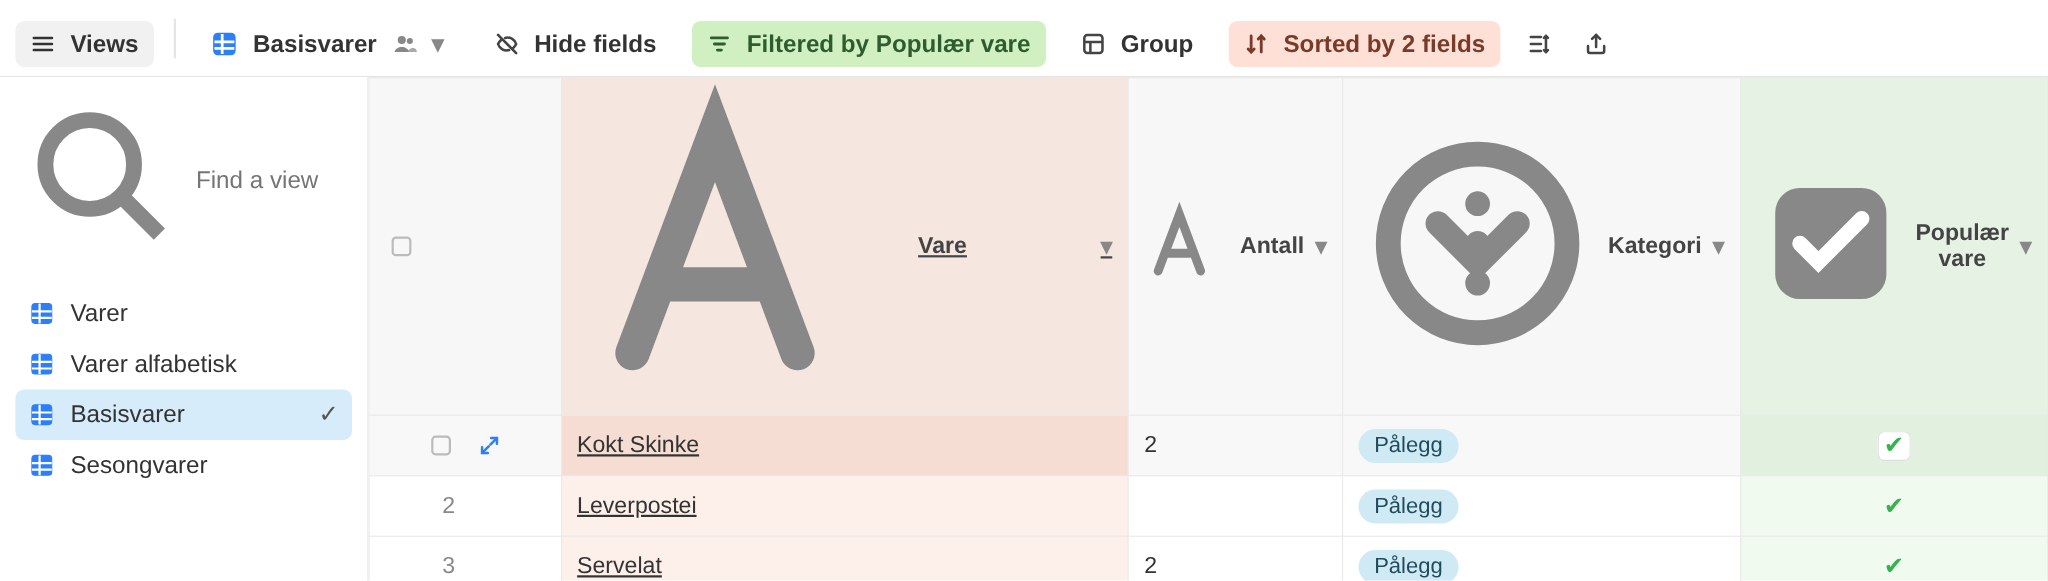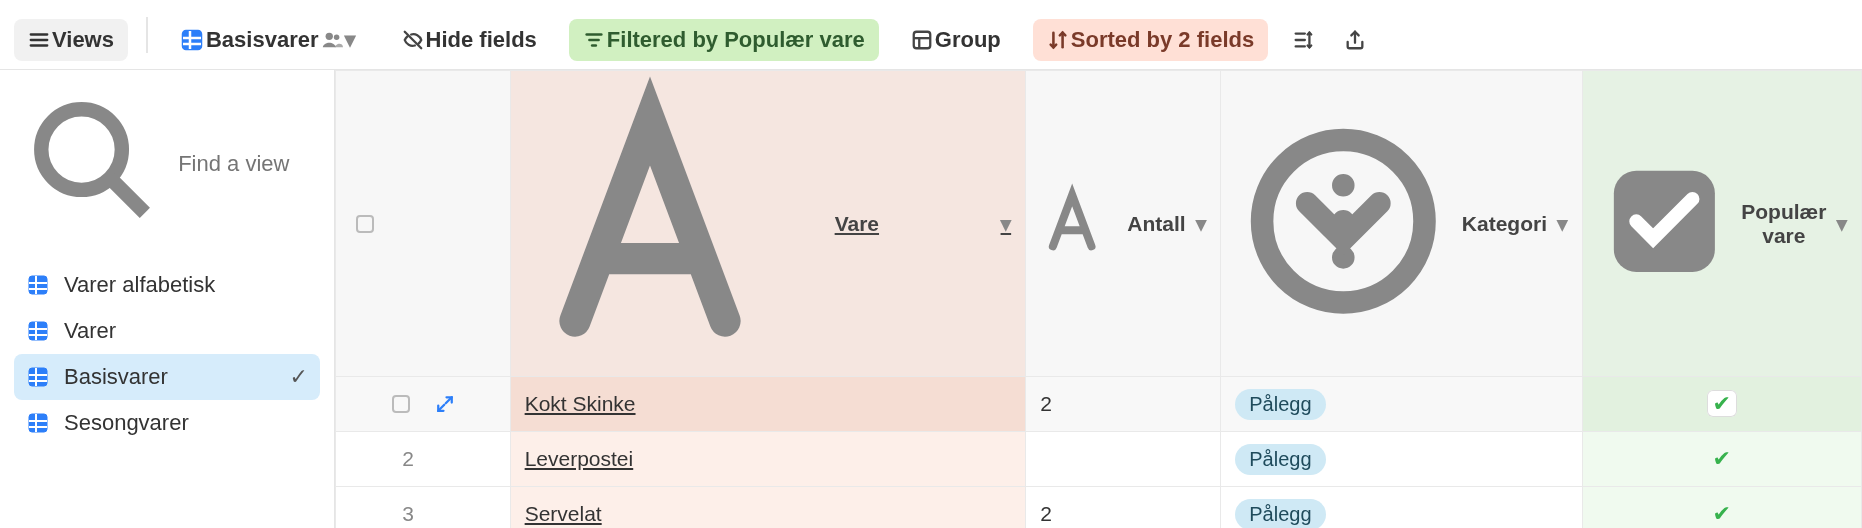--- a/index.html
+++ b/index.html
@@ -1,21 +1,21 @@
 <!DOCTYPE html>
 <html><head>
 <meta charset="utf-8">
 <style>
   * { box-sizing: border-box; }
   html, body { margin:0; padding:0; font-family: -apple-system, BlinkMacSystemFont, "Segoe UI", Helvetica, Arial, sans-serif; color:#333; background:#fff; }
   body { width:1862px; height:528px; overflow:hidden; }
 
   
   .toolbar { display:flex; align-items:center; gap:18px; padding:8px 14px; border-bottom:1px solid #e5e5e5; height:70px; }
-  .btn { display:flex; align-items:center; gap:2px; padding:8px 14px; border-radius:8px; color:#333; font-size:22px; font-weight:600; cursor:pointer; white-space:nowrap;margin-top:11px; }
+  .btn { display:flex; align-items:center; gap:14px; padding:8px 14px; border-radius:8px; color:#333; font-size:22px; font-weight:600; cursor:pointer; white-space:nowrap;margin-top:11px; }
   .btn.views { background:#f1f1f1; }
   .btn .icon-svg { width:22px; height:22px; display:inline-flex; align-items:center; justify-content:center; }
   .vsep { width:2px; height:36px; background:#e5e5e5; }
   .gridicon svg, .icon-svg svg { width:100%; height:100%; }
   .btn.filter { background:#d1f0c1; color:#2f5c2f; }
   .btn.sort { background:#ffe0d6; color:#7a3a29; }
   .caret { color:#888; }
 
   
   .body { display:flex; height:458px; }
@@ -173,33 +173,33 @@
     <div id="viewlist">
         <div class="viewitem">
           <span class="gridicon blue">
             <svg viewBox="0 0 24 24" fill="none">
               <rect x="3" y="3" width="18" height="18" rx="3" fill="#2d7ff9"></rect>
               <line x1="3" y1="10" x2="21" y2="10" stroke="#fff" stroke-width="2"></line>
               <line x1="3" y1="16" x2="21" y2="16" stroke="#fff" stroke-width="2"></line>
               <line x1="10" y1="3" x2="10" y2="21" stroke="#fff" stroke-width="2"></line>
             </svg>
           </span>
-  <span>Varer alfabetisk</span>
+  <span>Varer</span>
   <span class="spacer"></span>
   </div>
         <div class="viewitem">
           <span class="gridicon blue">
             <svg viewBox="0 0 24 24" fill="none">
               <rect x="3" y="3" width="18" height="18" rx="3" fill="#2d7ff9"></rect>
               <line x1="3" y1="10" x2="21" y2="10" stroke="#fff" stroke-width="2"></line>
               <line x1="3" y1="16" x2="21" y2="16" stroke="#fff" stroke-width="2"></line>
               <line x1="10" y1="3" x2="10" y2="21" stroke="#fff" stroke-width="2"></line>
             </svg>
           </span>
-  <span>Varer</span>
+  <span>Varer alfabetisk</span>
   <span class="spacer"></span>
   </div>
         <div class="viewitem active">
           <span class="gridicon blue">
             <svg viewBox="0 0 24 24" fill="none">
               <rect x="3" y="3" width="18" height="18" rx="3" fill="#2d7ff9"></rect>
               <line x1="3" y1="10" x2="21" y2="10" stroke="#fff" stroke-width="2"></line>
               <line x1="3" y1="16" x2="21" y2="16" stroke="#fff" stroke-width="2"></line>
               <line x1="10" y1="3" x2="10" y2="21" stroke="#fff" stroke-width="2"></line>
             </svg>

